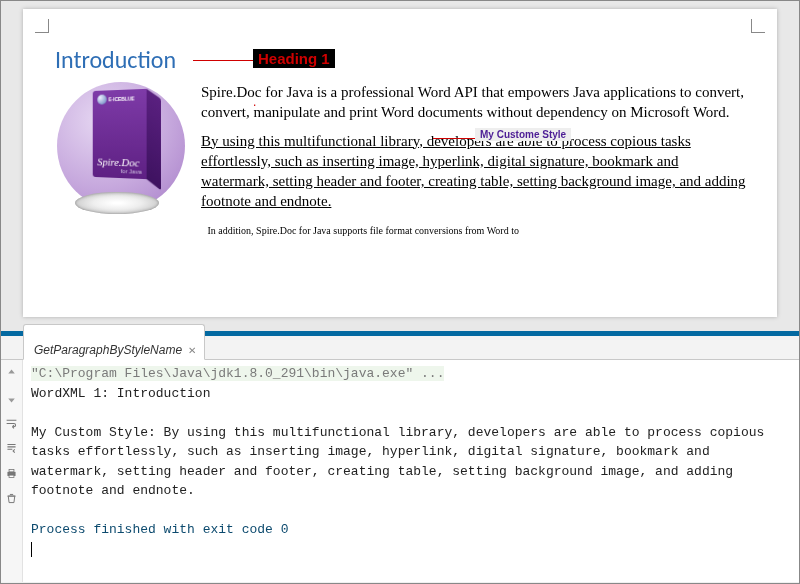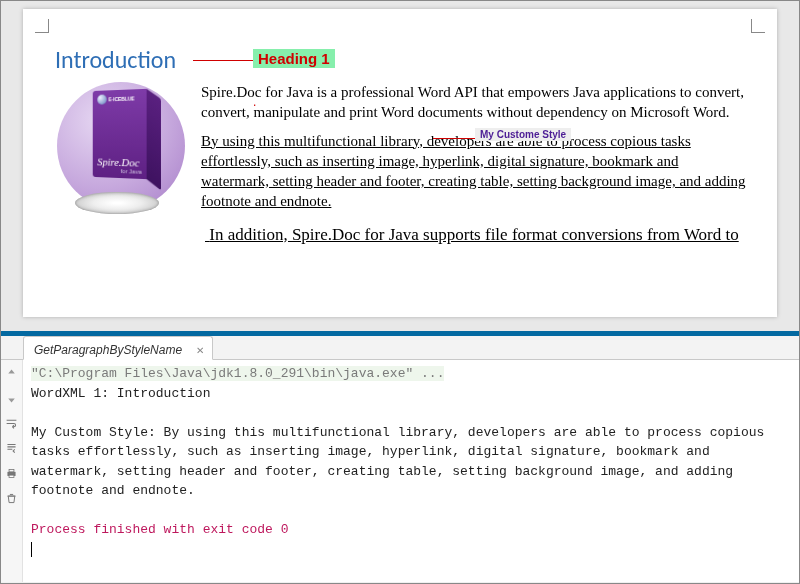--- a/index.html
+++ b/index.html
@@ -38,21 +38,21 @@
     font-size: 24px;
     font-family: "Calibri", Arial, sans-serif;
     font-weight: 400;
   }
   .h1-line {
     position: absolute; top: 15px; left: 138px;
     width: 60px; height: 0; border-top: 1.5px solid #d00000;
   }
   .h1-label {
     position: absolute; top: 4px; left: 198px;
-    background: #86efac; color: #d00000;
+    background: #000000; color: #d00000;
     font-weight: 700; font-size: 15px;
     padding: 1px 5px;
   }
   .red-dot {
     position: absolute;
     left: 198px; top: 50px;
     color: #d00000; font-size: 12px;
   }
 
   .body-row { display: flex; gap: 14px; position: relative; }
@@ -124,23 +124,22 @@
   .cus-label {
     position: absolute; top: -3px; left: 274px;
     background: #eee; color: #4c1d95;
     font-family: "Segoe UI", Arial, sans-serif;
     font-weight: 700; font-size: 10px;
     padding: 0 5px;
     text-decoration: none; display: inline-block;
   }
   .p3-wrap {
     font-family: "Times New Roman", serif;
-    font-size: 17px; line-height: 1.35;
+    font-size: 10px; line-height: 1.35;
     margin: 4px 4px 0 4px;
-    text-decoration: underline;
   }
   .p3-first { display: inline; }
   .p3-rest  { display: inline; }
 
   
   .ide {
     display: flex; flex-direction: column;
     height: 246px;
     background: #fff;
   }
@@ -151,22 +150,22 @@
     padding-left: 22px;
     height: 24px;
   }
   .tab {
     background: #fff;
     border: 1px solid #c8c8c8;
     border-bottom: 1px solid #fff;
     border-radius: 3px 3px 0 0;
     font-size: 12px;
     color: #333;
-    padding: 6px 8px 2px 10px;
-    display: flex; align-items: center; gap: 14px;
+    padding: 18px 8px 2px 10px;
+    display: flex; align-items: center; gap: 6px;
     margin-bottom: -1px;
     font-style: italic;
   }
   .tab-x { color: #888; font-size: 10px; font-style: normal; cursor: pointer; }
 
   .console-row { display: flex; flex: 1; }
   .gutter {
     width: 22px;
     background: #f6f6f6;
     border-right: 1px solid #e2e2e2;
@@ -181,21 +180,21 @@
     flex: 1;
     font-family: Consolas, "Courier New", monospace;
     font-size: 13px;
     line-height: 1.5;
     padding: 4px 8px;
     color: #222;
     white-space: pre-wrap;
     position: relative;
   }
   .cmd { color: #7a7a7a; background: #eef6ec; display: inline; }
-  .exit { color: #be185d; }
+  .exit { color: #0c4a6e; }
   .caret {
     display: inline-block;
     width: 1px; height: 15px;
     background: #000; vertical-align: text-bottom;
   }
 </style>
 </head>
 <body>
 
 <div class="doc-pane">

